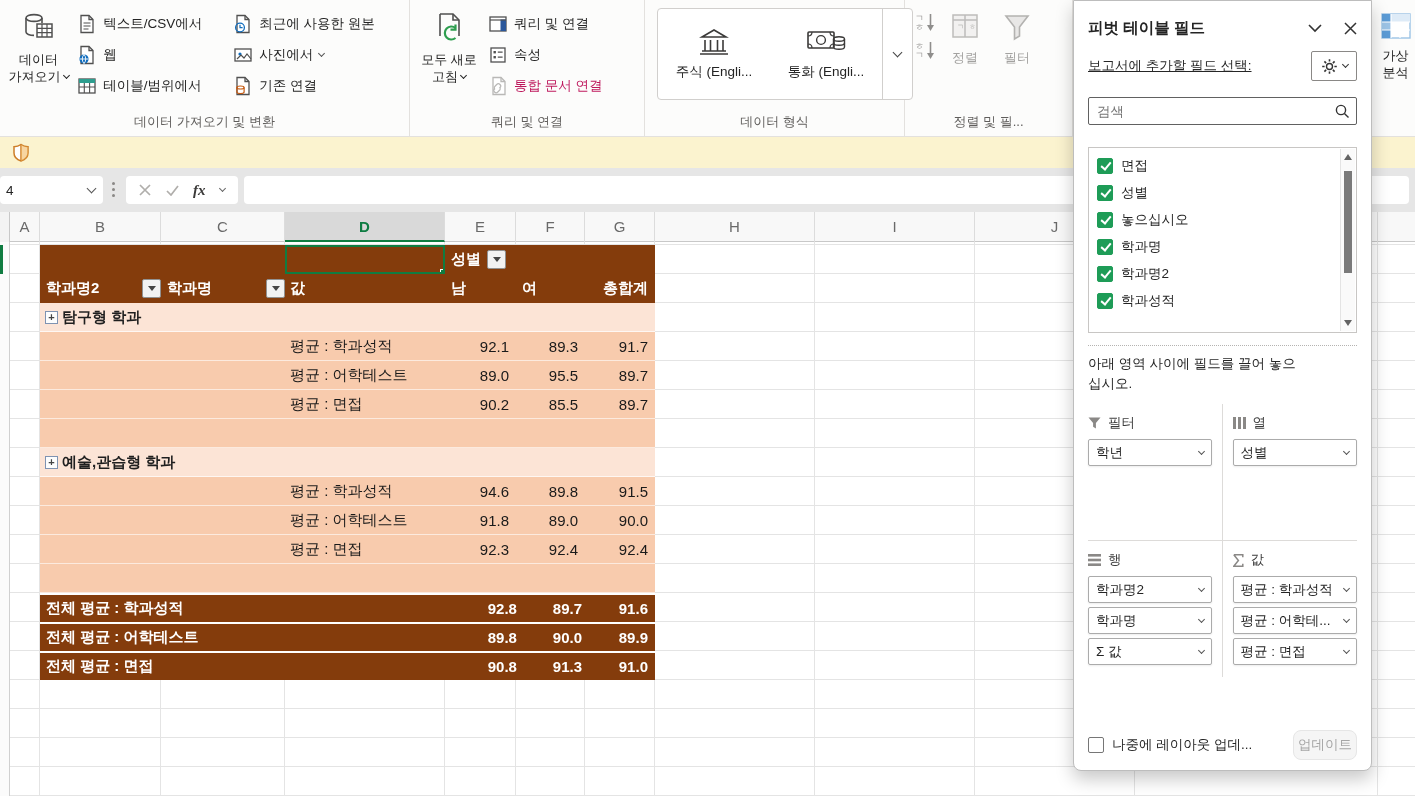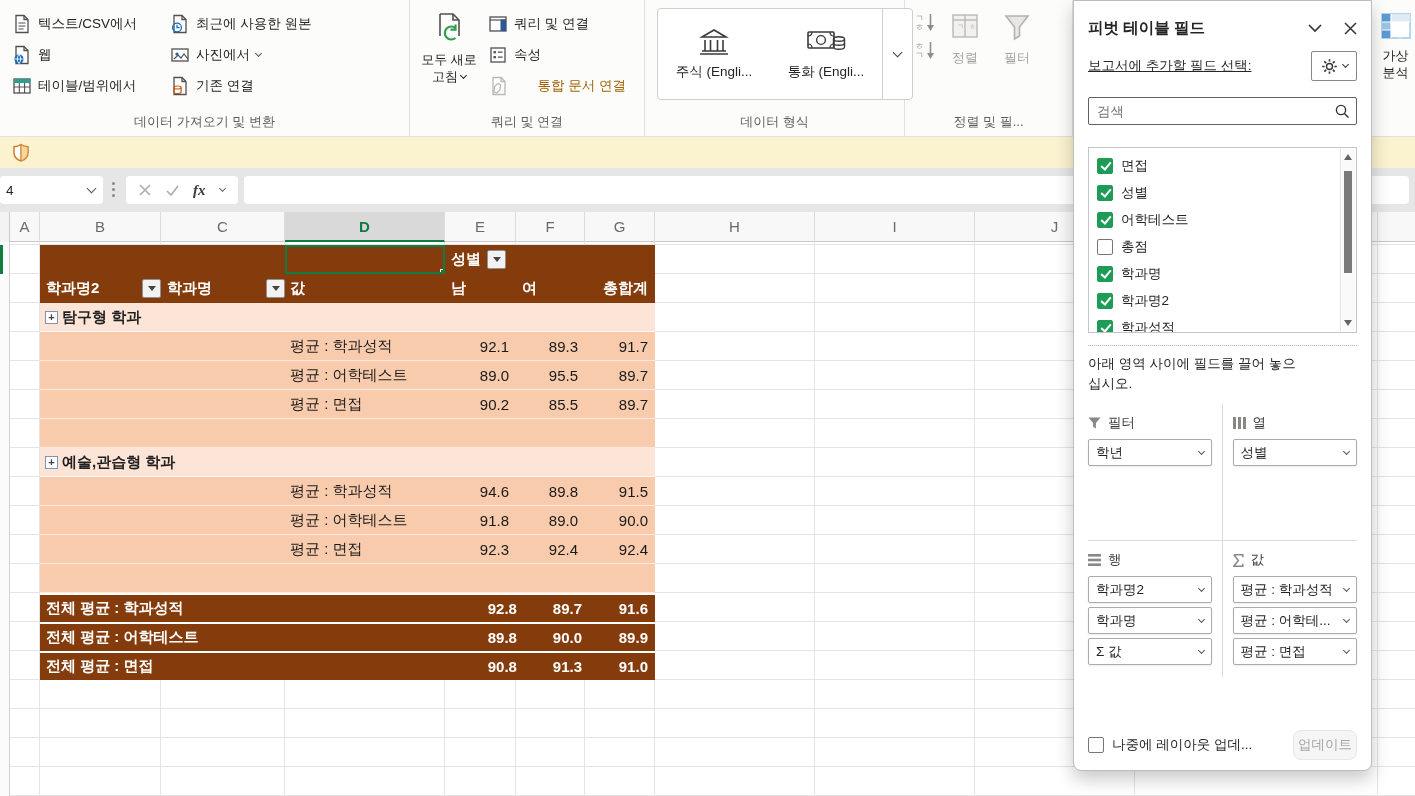--- a/index.html
+++ b/index.html
@@ -15,21 +15,21 @@
   .rg-label { position:absolute; bottom:5px; left:0; right:0; text-align:center;
     font-size:13px; color:#605e5c; white-space:nowrap; overflow:hidden; }
   .bigbtn { width:66px; height:100px; display:flex; flex-direction:column; align-items:center;
     justify-content:flex-start; padding-top:6px; font-size:13px; color:#242424;
     text-align:center; line-height:17px; cursor:pointer; }
   .bigbtn .bicon { margin-bottom:6px; }
   .bb-line { display:flex; align-items:center; gap:3px; justify-content:center; }
   .sitems { display:flex; flex-direction:column; justify-content:flex-start; padding-top:3px; }
   .sitem { display:flex; align-items:center; gap:6px; height:31px; padding:0 6px;
     font-size:13.5px; color:#242424; cursor:pointer; white-space:nowrap; }
-  .sitem.disabled { color:#a16207;justify-content:space-between; }
+  .sitem.disabled { color:#be185d; }
   .icon16 { width:20px; height:20px; flex:0 0 20px; display:inline-flex;
     align-items:center; justify-content:center; }
   .gallery { display:flex; border:1px solid #d1cfcd; border-radius:4px; background:#fff;
     height:92px; margin-top:3px; }
   .gal-item { width:112px; display:flex; flex-direction:column; align-items:center;
     justify-content:center; gap:6px; font-size:13.5px; color:#242424; cursor:pointer; }
   .gal-arrow { width:30px; border-left:1px solid #d1cfcd; display:flex; align-items:center;
     justify-content:center; color:#444; cursor:pointer; }
   .chev { display:inline-block; width:7px; height:7px;
     border-right:1.6px solid currentColor; border-bottom:1.6px solid currentColor;
@@ -154,20 +154,38 @@
     color:#a6a6a6; font-size:13.5px; font-family:inherit; }
 
   svg { display:block; }
 </style>
 </head>
 <body>
 
 <div class="ribbon">
 
   <div class="rgroup" style="width:410px">
+    <div class="bigbtn">
+      <span class="bicon">
+        <svg width="34" height="34" viewBox="0 0 34 34">
+          <ellipse cx="12" cy="7" rx="8" ry="3.4" fill="none" stroke="#505050" stroke-width="1.6"></ellipse>
+          <path d="M4 7 v14 c0 1.9 3.6 3.4 8 3.4" fill="none" stroke="#505050" stroke-width="1.6"></path>
+          <path d="M20 7 v5" fill="none" stroke="#505050" stroke-width="1.6"></path>
+          <rect x="15" y="13" width="15" height="13" fill="#fff" stroke="#505050" stroke-width="1.5"></rect>
+          <path d="M15 17.3 h15 M15 21.6 h15 M20 13 v13 M25 13 v13" stroke="#505050" stroke-width="1.2"></path>
+        </svg>
+      </span>
+      <span class="bb-line">
+          <span>데이터</span>
+        </span>
+      <span class="bb-line">
+          <span>가져오기</span>
+          <span class="chev sm"></span>
+        </span>
+    </div>
     <div class="sitems" style="width:158px" id="g1c1">
         <div class="sitem">
           <span class="icon16">
             <svg width="20" height="20" viewBox="0 0 20 20">
   <path d="M4 1.5 h8 l4 4 v13 h-12 z" fill="#fff" stroke="#505050" stroke-width="1.3"></path>
   <path d="M12 1.5 v4 h4" fill="none" stroke="#505050" stroke-width="1.3"></path>
               <path d="M6.5 9 h7 M6.5 12 h7 M6.5 15 h5" stroke="#505050" stroke-width="1.2"></path>
             </svg>
           </span>
           <span>텍스트/CSV에서</span>
@@ -599,25 +617,21 @@
       <div class="f-item">
      <span class="cb on"></span>
      <span>면접</span>
       </div>
       <div class="f-item">
      <span class="cb on"></span>
      <span>성별</span>
       </div>
       <div class="f-item">
      <span class="cb on"></span>
-     <span>어학테스트</span>
-      </div>
-      <div class="f-item">
-     <span class="cb"></span>
-     <span>총점</span>
+     <span>놓으십시오</span>
       </div>
       <div class="f-item">
      <span class="cb on"></span>
      <span>학과명</span>
       </div>
       <div class="f-item">
      <span class="cb on"></span>
      <span>학과명2</span>
       </div>
       <div class="f-item">

